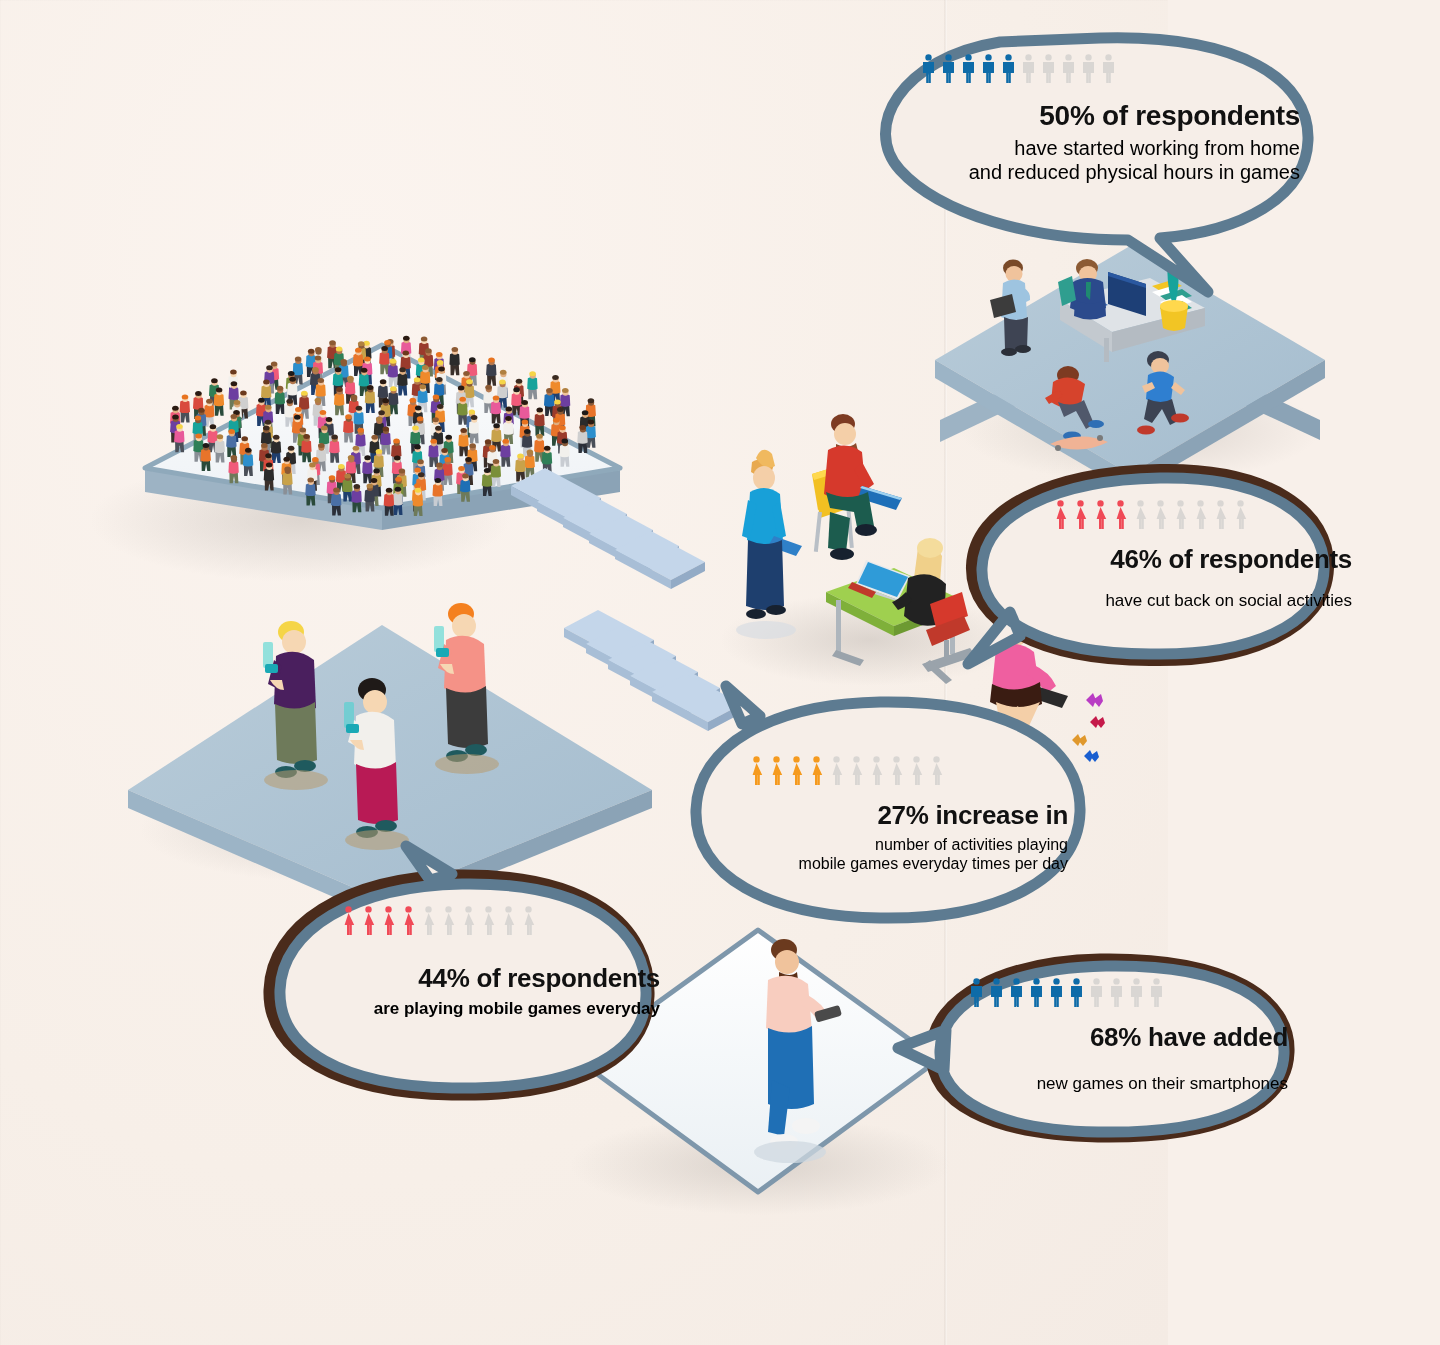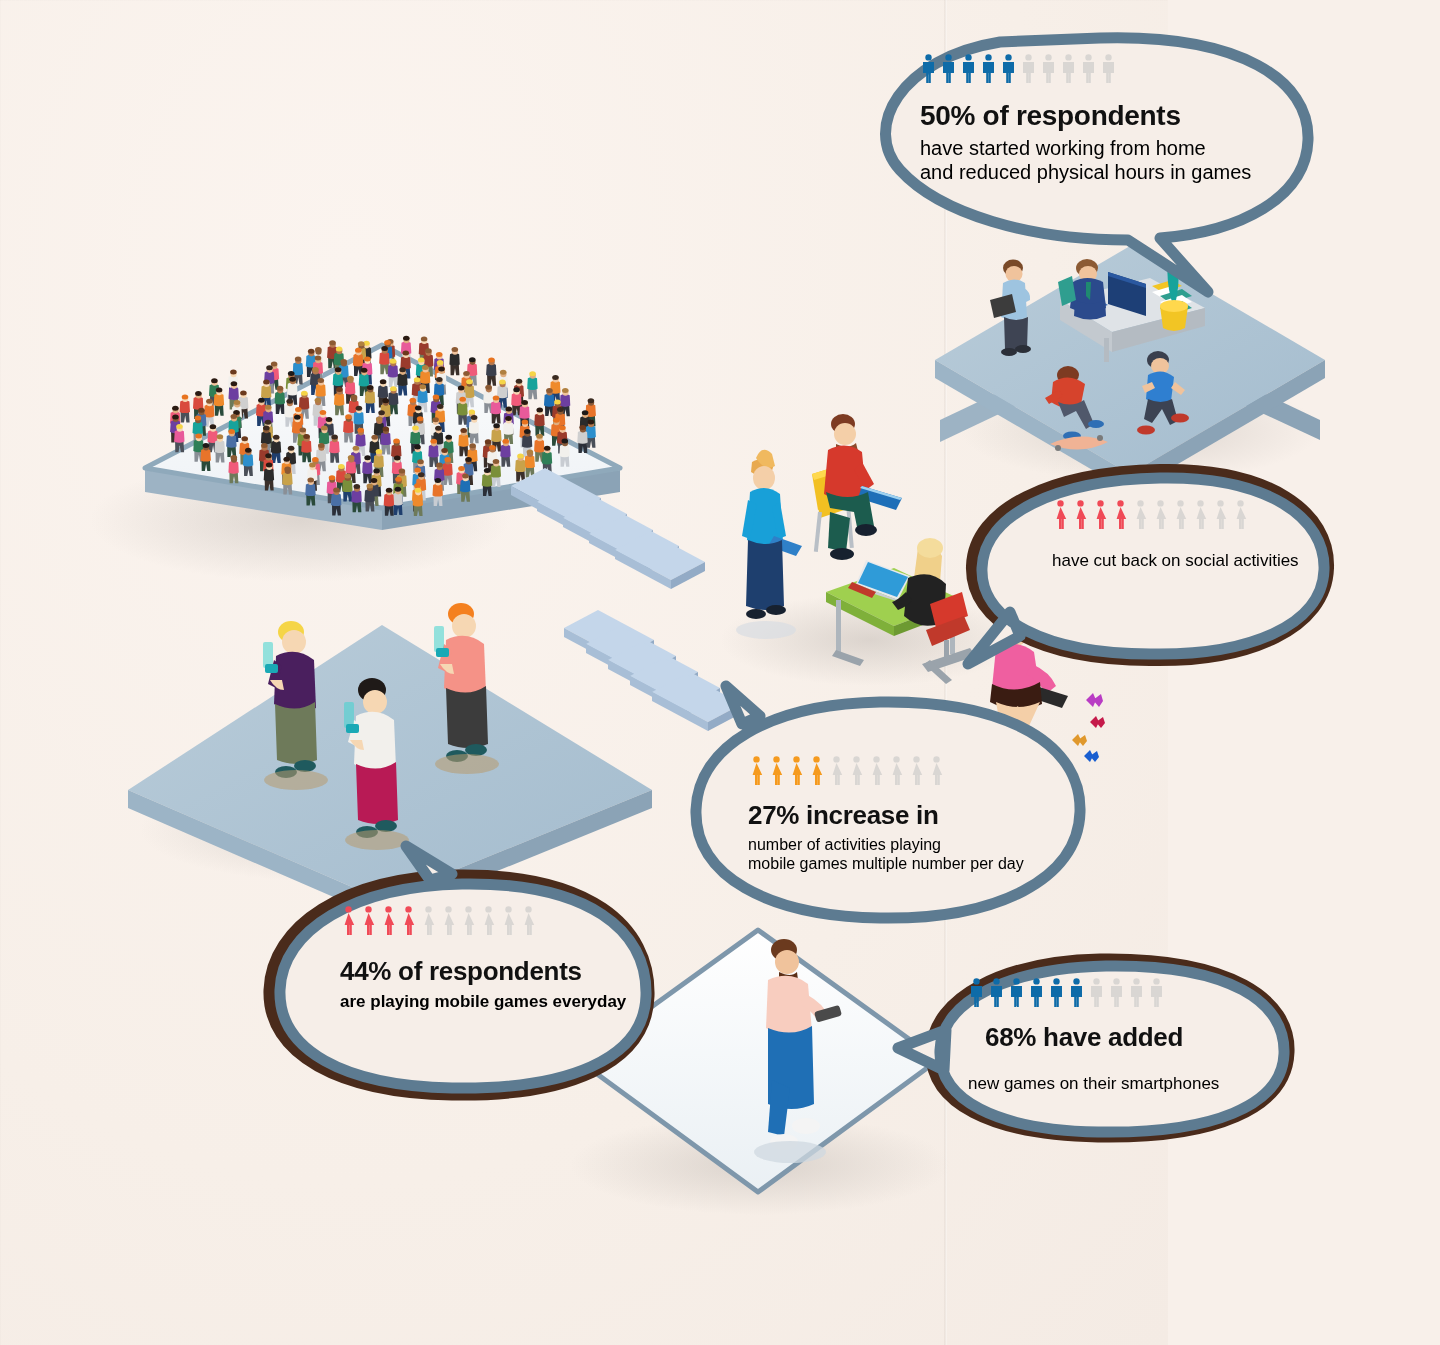--- a/index.html
+++ b/index.html
@@ -1,21 +1,21 @@
 <!DOCTYPE html>
 <html><head>
 <meta charset="utf-8">
 <style>
   html,body{margin:0;padding:0;}
   body{
     width:1440px;height:1345px;overflow:hidden;position:relative;
     background:#f8f0ea;
     font-family:"Liberation Sans", sans-serif;
   }
-  .stage{position:absolute;inset:0;width:1168px;height:1345px;}
+  .stage{position:absolute;inset:0;width:1168px;height:1345px;text-align:right;}
   .bg-tex{position:absolute;inset:0;
     background:
       linear-gradient(90deg, rgba(0,0,0,0.012) 0 1px, transparent 1px 40px),
       linear-gradient(180deg, rgba(0,0,0,0.010) 0 1px, transparent 1px 46px),
       radial-gradient(ellipse at 30% 20%, #fbf4ef 0%, #f7efe8 60%, #f4ebe4 100%);
     pointer-events:none;}
   .crease{position:absolute;top:0;bottom:0;width:3px;left:944px;
     background:linear-gradient(90deg,rgba(0,0,0,0.00),rgba(140,120,105,0.16),rgba(255,255,255,0.55),rgba(0,0,0,0.00));}
   svg.layer{position:absolute;left:0;top:0;width:1440px;height:1345px;}
   .callout{position:absolute;}
@@ -1610,20 +1610,21 @@
           </svg></span>
         <span><svg width="17" height="30" viewBox="0 0 17 30">
             <circle cx="8.5" cy="3.4" r="3.2" fill="#d9d6d3"></circle>
             <path d="M8.5 7 L14.2 19 h-2.4 v10 h-2.3 v-10 h-0.2 v10 h-2.3 v-10 h-2.4 z" fill="#d9d6d3"></path>
           </svg></span>
         <span><svg width="17" height="30" viewBox="0 0 17 30">
             <circle cx="8.5" cy="3.4" r="3.2" fill="#d9d6d3"></circle>
             <path d="M8.5 7 L14.2 19 h-2.4 v10 h-2.3 v-10 h-0.2 v10 h-2.3 v-10 h-2.4 z" fill="#d9d6d3"></path>
           </svg></span>
       </div>
+    <div class="headline" style="font-size:26px;margin-top:12px;">46% of respondents</div>
     <div class="subline" style="font-size:17px;margin-top:17px;">have cut back on social activities</div>
   </div>
 
   <div class="callout" style="left:748px;top:756px;width:320px;">
     <div class="ico-row" id="icons-2">
         <span><svg width="17" height="30" viewBox="0 0 17 30">
             <circle cx="8.5" cy="3.4" r="3.2" fill="#f59a1e"></circle>
             <path d="M8.5 7 L14.2 19 h-2.4 v10 h-2.3 v-10 h-0.2 v10 h-2.3 v-10 h-2.4 z" fill="#f59a1e"></path>
           </svg></span>
         <span><svg width="17" height="30" viewBox="0 0 17 30">
@@ -1658,21 +1659,21 @@
             <circle cx="8.5" cy="3.4" r="3.2" fill="#d9d6d3"></circle>
             <path d="M8.5 7 L14.2 19 h-2.4 v10 h-2.3 v-10 h-0.2 v10 h-2.3 v-10 h-2.4 z" fill="#d9d6d3"></path>
           </svg></span>
         <span><svg width="17" height="30" viewBox="0 0 17 30">
             <circle cx="8.5" cy="3.4" r="3.2" fill="#d9d6d3"></circle>
             <path d="M8.5 7 L14.2 19 h-2.4 v10 h-2.3 v-10 h-0.2 v10 h-2.3 v-10 h-2.4 z" fill="#d9d6d3"></path>
           </svg></span>
       </div>
     <div class="headline" style="font-size:26px;margin-top:12px;">27% increase in</div>
     <div class="subline" style="font-size:16px;margin-top:5px;">number of activities playing</div>
-    <div class="subline" style="font-size:16px;">mobile games multiple number per day</div>
+    <div class="subline" style="font-size:16px;">mobile games everyday times per day</div>
   </div>
 
   <div class="callout" style="left:340px;top:906px;width:320px;">
     <div class="ico-row" id="icons-3">
         <span><svg width="17" height="30" viewBox="0 0 17 30">
             <circle cx="8.5" cy="3.4" r="3.2" fill="#f04a57"></circle>
             <path d="M8.5 7 L14.2 19 h-2.4 v10 h-2.3 v-10 h-0.2 v10 h-2.3 v-10 h-2.4 z" fill="#f04a57"></path>
           </svg></span>
         <span><svg width="17" height="30" viewBox="0 0 17 30">
             <circle cx="8.5" cy="3.4" r="3.2" fill="#f04a57"></circle>
@@ -1704,21 +1705,21 @@
           </svg></span>
         <span><svg width="17" height="30" viewBox="0 0 17 30">
             <circle cx="8.5" cy="3.4" r="3.2" fill="#d9d6d3"></circle>
             <path d="M8.5 7 L14.2 19 h-2.4 v10 h-2.3 v-10 h-0.2 v10 h-2.3 v-10 h-2.4 z" fill="#d9d6d3"></path>
           </svg></span>
         <span><svg width="17" height="30" viewBox="0 0 17 30">
             <circle cx="8.5" cy="3.4" r="3.2" fill="#d9d6d3"></circle>
             <path d="M8.5 7 L14.2 19 h-2.4 v10 h-2.3 v-10 h-0.2 v10 h-2.3 v-10 h-2.4 z" fill="#d9d6d3"></path>
           </svg></span>
       </div>
-    <div class="headline" style="font-size:26px;margin-top:18px;">44% of respondents</div>
+    <div class="headline" style="font-size:26px;margin-top:25px;">44% of respondents</div>
     <div class="subline" style="font-size:17px;margin-top:6px;font-weight:bold;">are playing mobile games everyday</div>
   </div>
 
   <div class="callout" style="left:968px;top:978px;width:320px;">
     <div class="ico-row" id="icons-4">
         <span><svg width="17" height="30" viewBox="0 0 17 30">
             <circle cx="8.5" cy="3.4" r="3.2" fill="#0e6ba8"></circle>
             <path d="M3 8 h11 v11 h-3.2 v10 h-2.2 v-10 h-0.2 v10 h-2.2 v-10 h-3.2 z" fill="#0e6ba8"></path>
           </svg></span>
         <span><svg width="17" height="30" viewBox="0 0 17 30">

